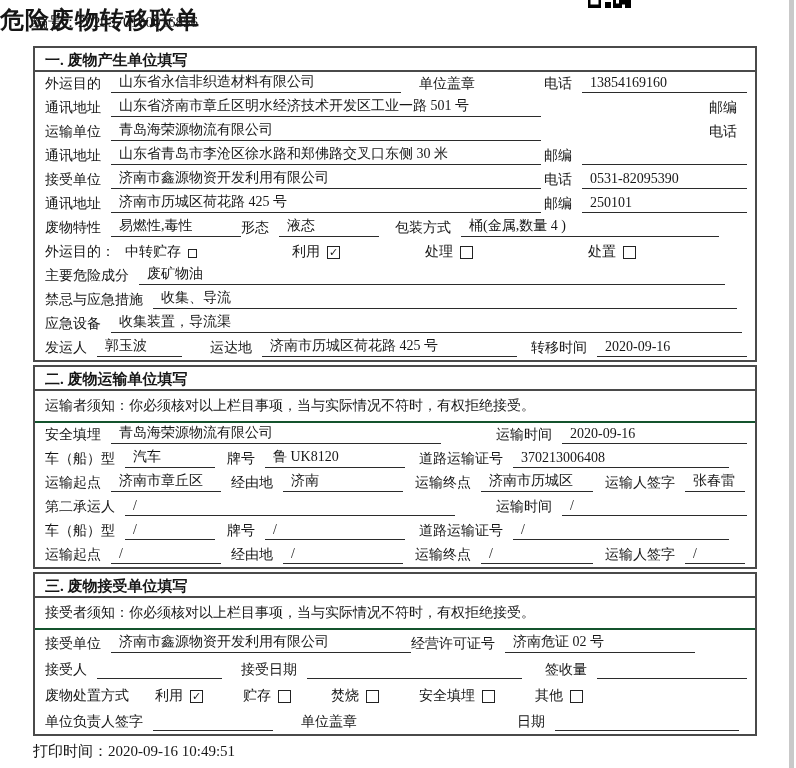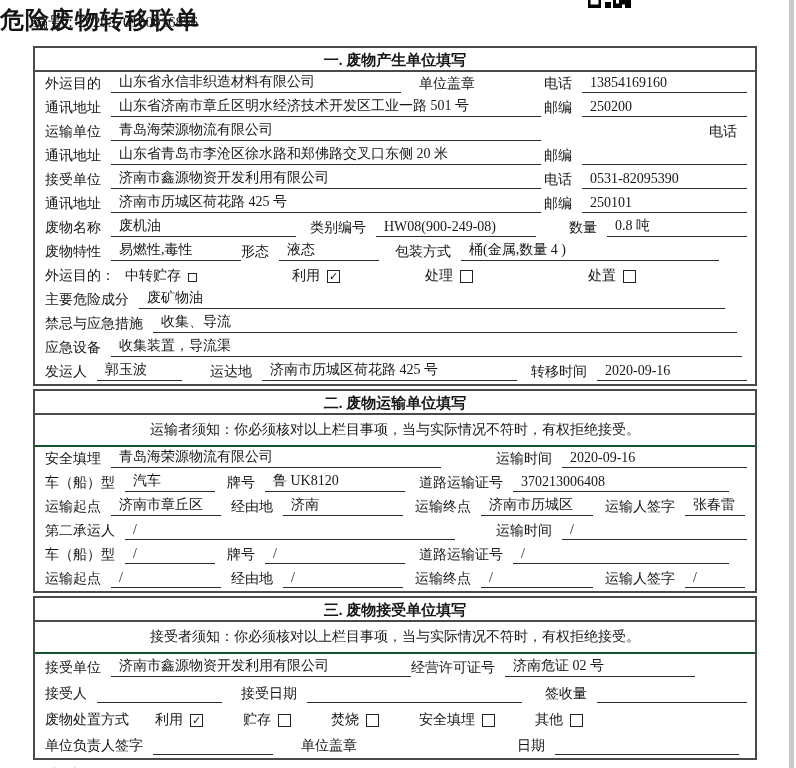--- a/index.html
+++ b/index.html
@@ -5,21 +5,21 @@
   html,body{margin:0;padding:0;background:#ffffff;}
   .page{position:relative;width:796px;height:768px;background:#ffffff;overflow:hidden;
         font-family:"Liberation Serif","DejaVu Serif",serif;color:#161616;}
   
   .head{position:relative;height:46px;}
   .serial{position:absolute;left:33px;top:13px;font-size:15px;white-space:nowrap;}
   .doc-title{position:absolute;left:0;right:60px;top:4px;
              font-size:24px;font-weight:bold;letter-spacing:1px;}
   .qr{position:absolute;left:588px;top:0;}
   
-  .box{margin:0 0 3px 33px;width:724px;border:2px solid #4a4a4a;background:#fff;box-sizing:border-box;text-align:center;}
+  .box{margin:0 0 3px 33px;width:724px;border:2px solid #4a4a4a;background:#fff;box-sizing:border-box;}
   .shead{height:24px;box-sizing:border-box;border-bottom:2px solid #4a4a4a;
          font-weight:bold;font-size:15px;padding:3px 10px 0 10px;}
   .notice{box-sizing:border-box;border-bottom:2px solid #14532d;font-size:14px;
           padding:6px 10px 6px 10px;white-space:nowrap;}
   .r{display:flex;align-items:flex-end;height:24px;box-sizing:border-box;
      padding:0 8px 3px 10px;font-size:14px;}
   .s3 .r{height:26px;}
   .lb{white-space:nowrap;margin-right:10px;flex:none;}
   .u{border-bottom:1px solid #2b2b2b;white-space:nowrap;overflow:hidden;flex:none;
      box-sizing:border-box;height:19px;display:flex;align-items:flex-end;padding:0 2px 1px 8px;}
@@ -60,58 +60,49 @@
       <span class="u" style="width:290px">山东省永信非织造材料有限公司</span>
       <span class="lb" style="margin-left:18px">单位盖章</span>
       <span class="lb mla">电话</span>
       <span class="u" style="width:165px">13854169160</span>
     </div>
 
     <div class="r">
       <span class="lb">通讯地址</span>
       <span class="u" style="width:430px">山东省济南市章丘区明水经济技术开发区工业一路 501 号</span>
       <span class="lb mla">邮编</span>
-      <span class="u" style="width:165px">250200</span>
     </div>
 
     <div class="r">
       <span class="lb">运输单位</span>
       <span class="u" style="width:430px">青岛海荣源物流有限公司</span>
       <span class="lb mla">电话</span>
     </div>
 
     <div class="r">
       <span class="lb">通讯地址</span>
-      <span class="u" style="width:430px">山东省青岛市李沧区徐水路和郑佛路交叉口东侧 20 米</span>
+      <span class="u" style="width:430px">山东省青岛市李沧区徐水路和郑佛路交叉口东侧 30 米</span>
       <span class="lb mla">邮编</span>
       <span class="u" style="width:165px"></span>
     </div>
 
     <div class="r">
       <span class="lb">接受单位</span>
       <span class="u" style="width:430px">济南市鑫源物资开发利用有限公司</span>
       <span class="lb mla">电话</span>
       <span class="u" style="width:165px">0531-82095390</span>
     </div>
 
     <div class="r">
       <span class="lb">通讯地址</span>
       <span class="u" style="width:430px">济南市历城区荷花路 425 号</span>
       <span class="lb mla">邮编</span>
       <span class="u" style="width:165px">250101</span>
     </div>
 
-    <div class="r">
-      <span class="lb">废物名称</span>
-      <span class="u" style="width:185px">废机油</span>
-      <span class="lb" style="margin-left:14px">类别编号</span>
-      <span class="u" style="width:160px">HW08(900-249-08)</span>
-      <span class="lb mla">数量</span>
-      <span class="u" style="width:140px">0.8 吨</span>
-    </div>
 
     <div class="r">
       <span class="lb">废物特性</span>
       <span class="u" style="width:130px">易燃性,毒性</span>
       <span class="lb" style="">形态</span>
       <span class="u" style="width:100px">液态</span>
       <span class="lb" style="margin-left:16px">包装方式</span>
       <span class="u uflex" style="margin-right:28px">桶(金属,数量 4 )</span>
     </div>
 

